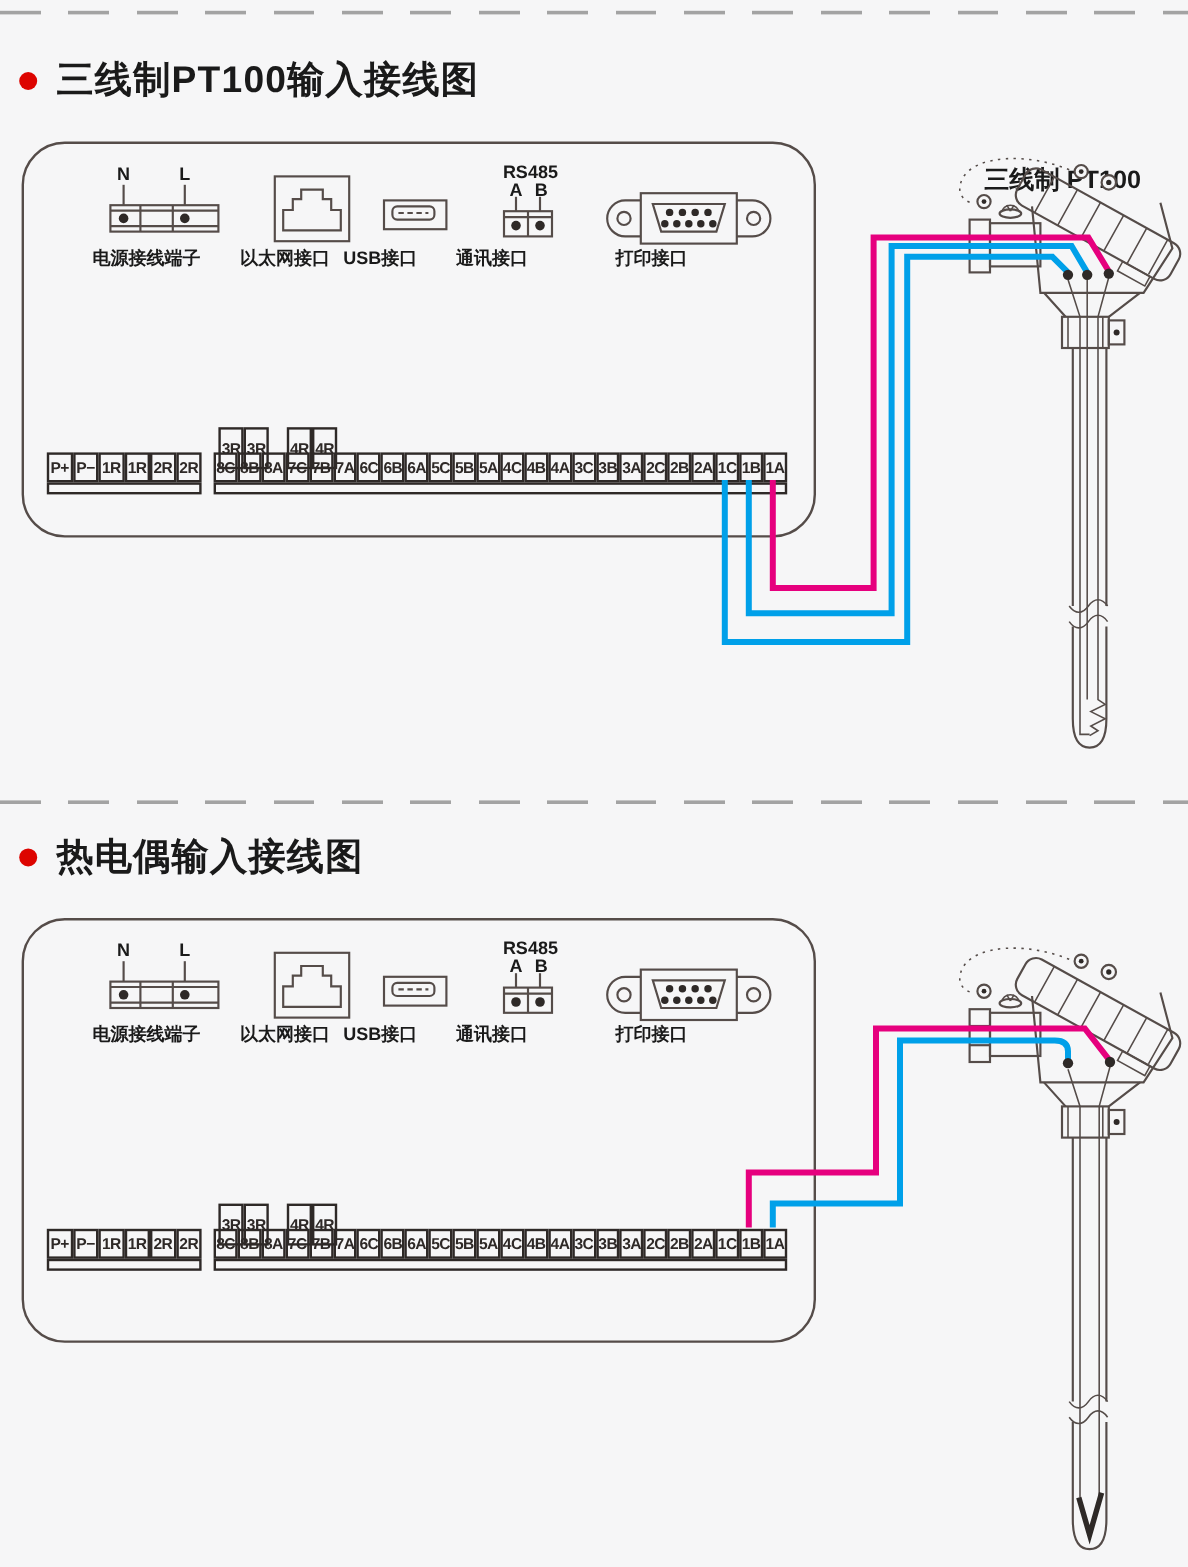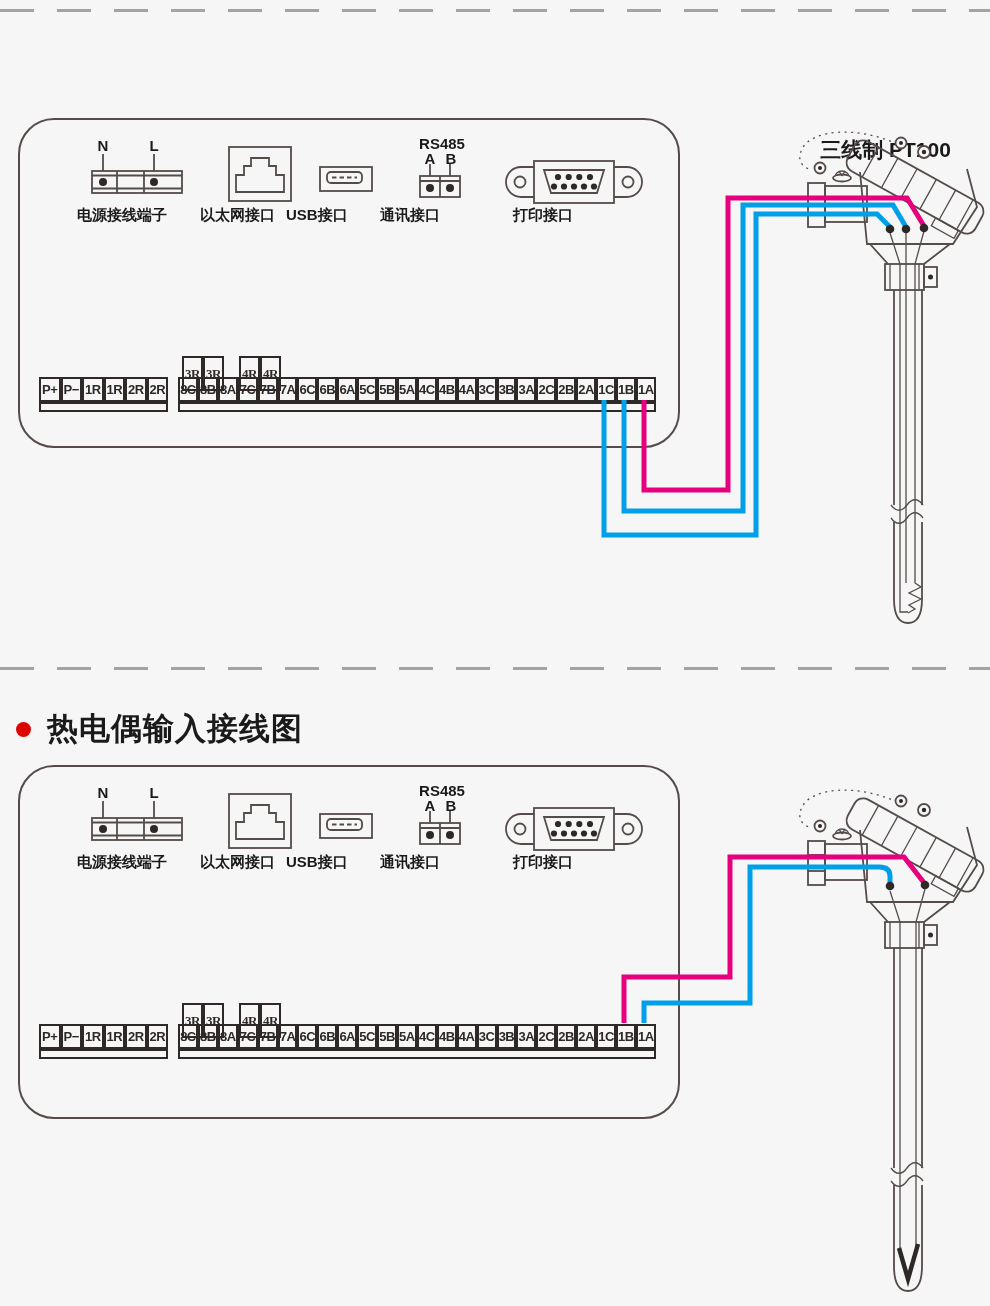--- a/index.html
+++ b/index.html
@@ -14,21 +14,21 @@
   .conn-label{position:absolute;top:86px;height:18px;font-size:15px;font-weight:bold;
               text-align:left;white-space:nowrap;}
   .pin-label{position:absolute;font-size:15px;font-weight:bold;text-align:center;}
   .bus-label{position:absolute;font-size:15px;font-weight:bold;text-align:center;}
   .cicon{position:absolute;overflow:visible;}
   .tblock{position:absolute;display:flex;}
   .tcell{box-sizing:border-box;width:19.92px;height:25px;border:2px solid var(--ink);
          display:flex;align-items:center;justify-content:center;
          font-size:13px;font-weight:bold;letter-spacing:-0.5px;color:var(--ink);background:transparent;}
   .tcell.wide{width:21.5px;}
-  .tcell.relay{width:21px;height:35px;font-size:13px;font-family:Liberation Serif, serif;}
+  .tcell.relay{width:21px;height:35px;font-size:13px;}
   .tbar{position:absolute;box-sizing:border-box;height:10px;border:2px solid var(--ink);}
   .relay-row{position:absolute;display:flex;gap:15px;}
   .relay-group{display:flex;}
   .sensor-label{position:absolute;width:185px;text-align:center;font-size:21px;
                 font-weight:bold;white-space:nowrap;margin-top:36px;}
   #overlay{position:absolute;left:0;top:0;pointer-events:none;}
   .art{stroke:var(--line);fill:none;stroke-width:1.8px;}
   .thin{stroke-width:1.3px;}
   .dotted{stroke-dasharray:2 4.5;}
   .scrfill{fill:#f6f6f7;}
@@ -41,22 +41,26 @@
   .vjunc{stroke:var(--ink);stroke-width:4.5px;fill:none;}
 </style>
 </head>
 <body>
 
 <div id="page">
 
   <div class="divider" style="top:9px"></div>
   <div class="divider" style="top:667px"></div>
 
-
-  <div class="title-row" style="top:708px">
+  <div class="title-row" style="top:46px">
+    <span class="bullet"></span>
+    <span class="sec-title">三线制PT100输入接线图</span>
+  </div>
+
+  <div class="title-row" style="top:693px">
     <span class="bullet"></span>
     <span class="sec-title">热电偶输入接线图</span>
   </div>
 
   <svg width="0" height="0" style="position:absolute" aria-hidden="true">
     <defs>
       <g id="icoPower">
         <line class="ic" x1="12" y1="0" x2="12" y2="17"></line>
         <line class="ic" x1="63" y1="0" x2="63" y2="17"></line>
         <rect class="ic" x="1" y="17" width="90" height="22"></rect>

